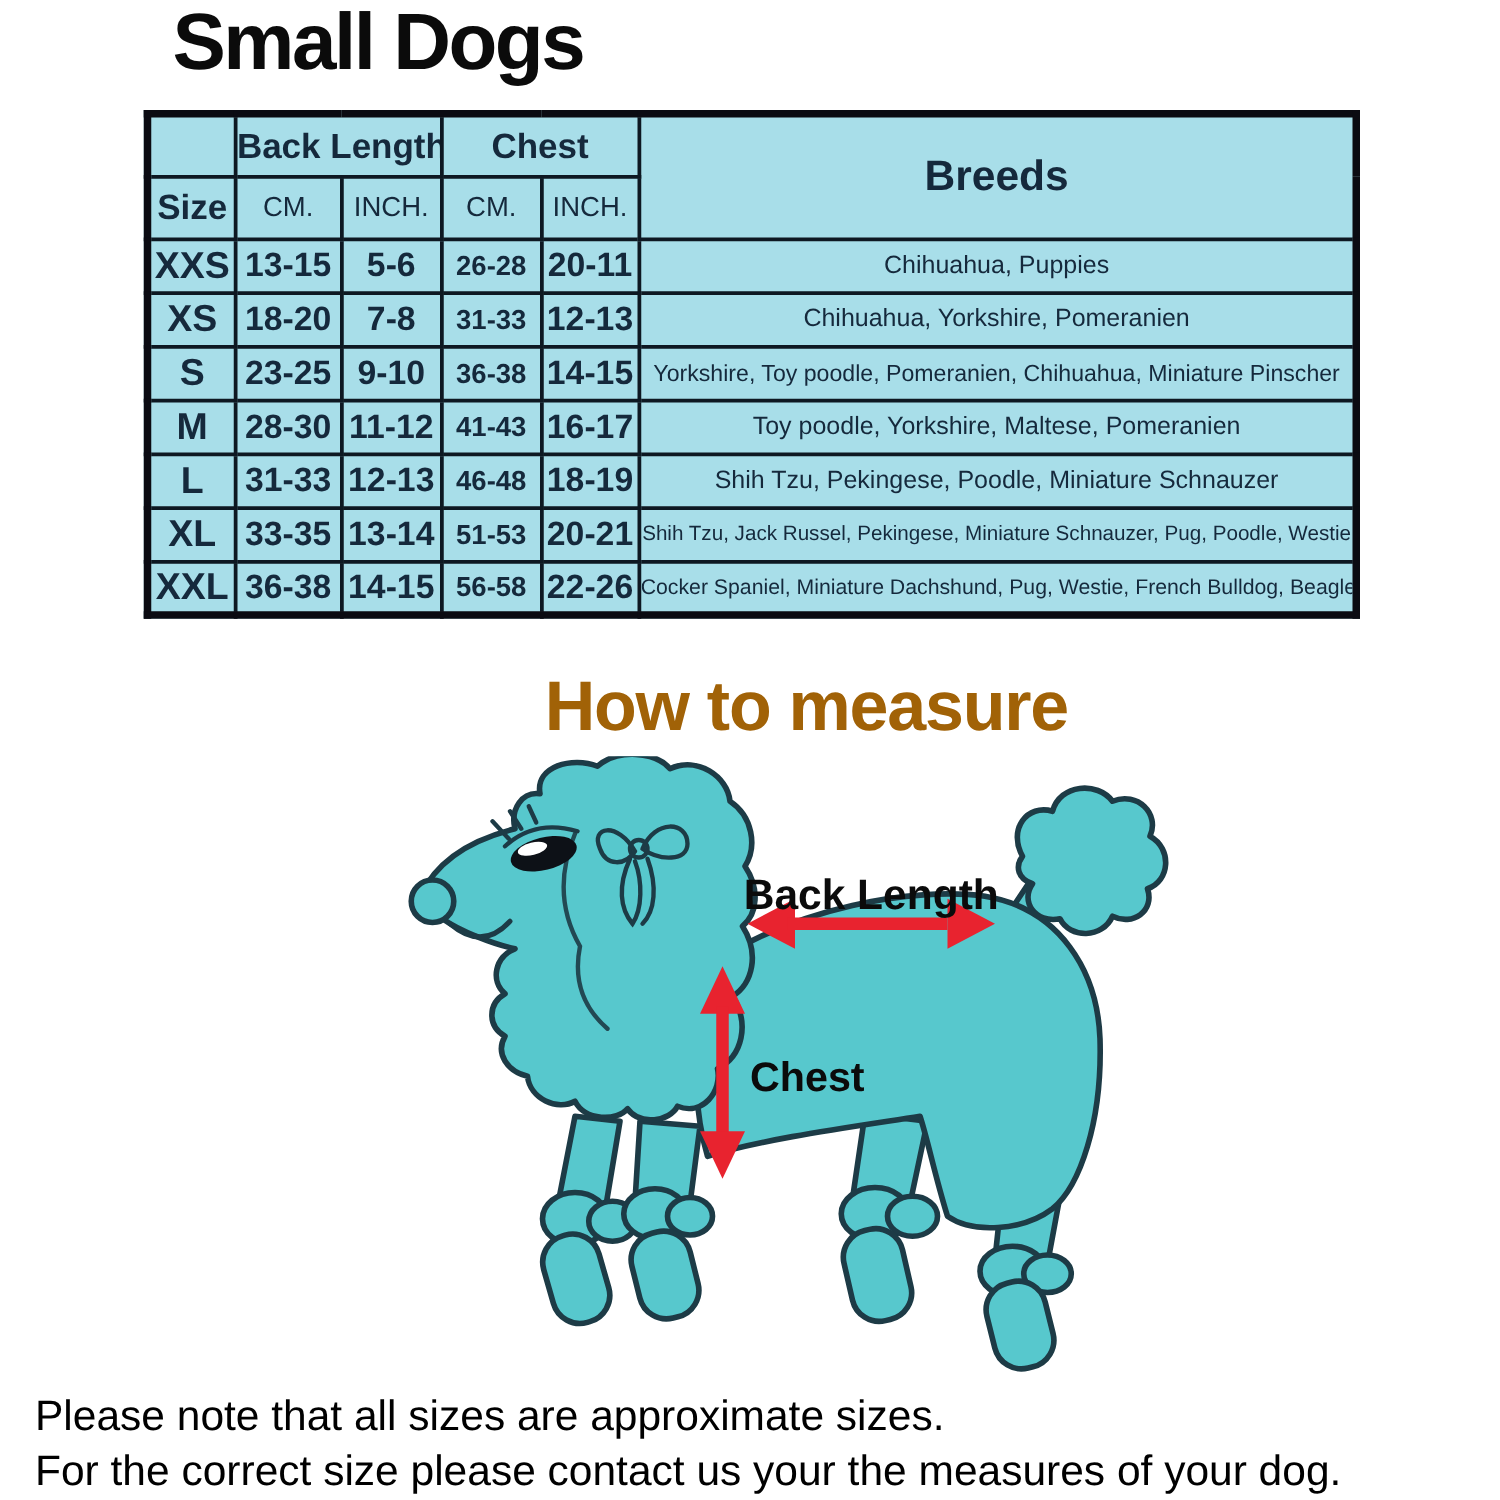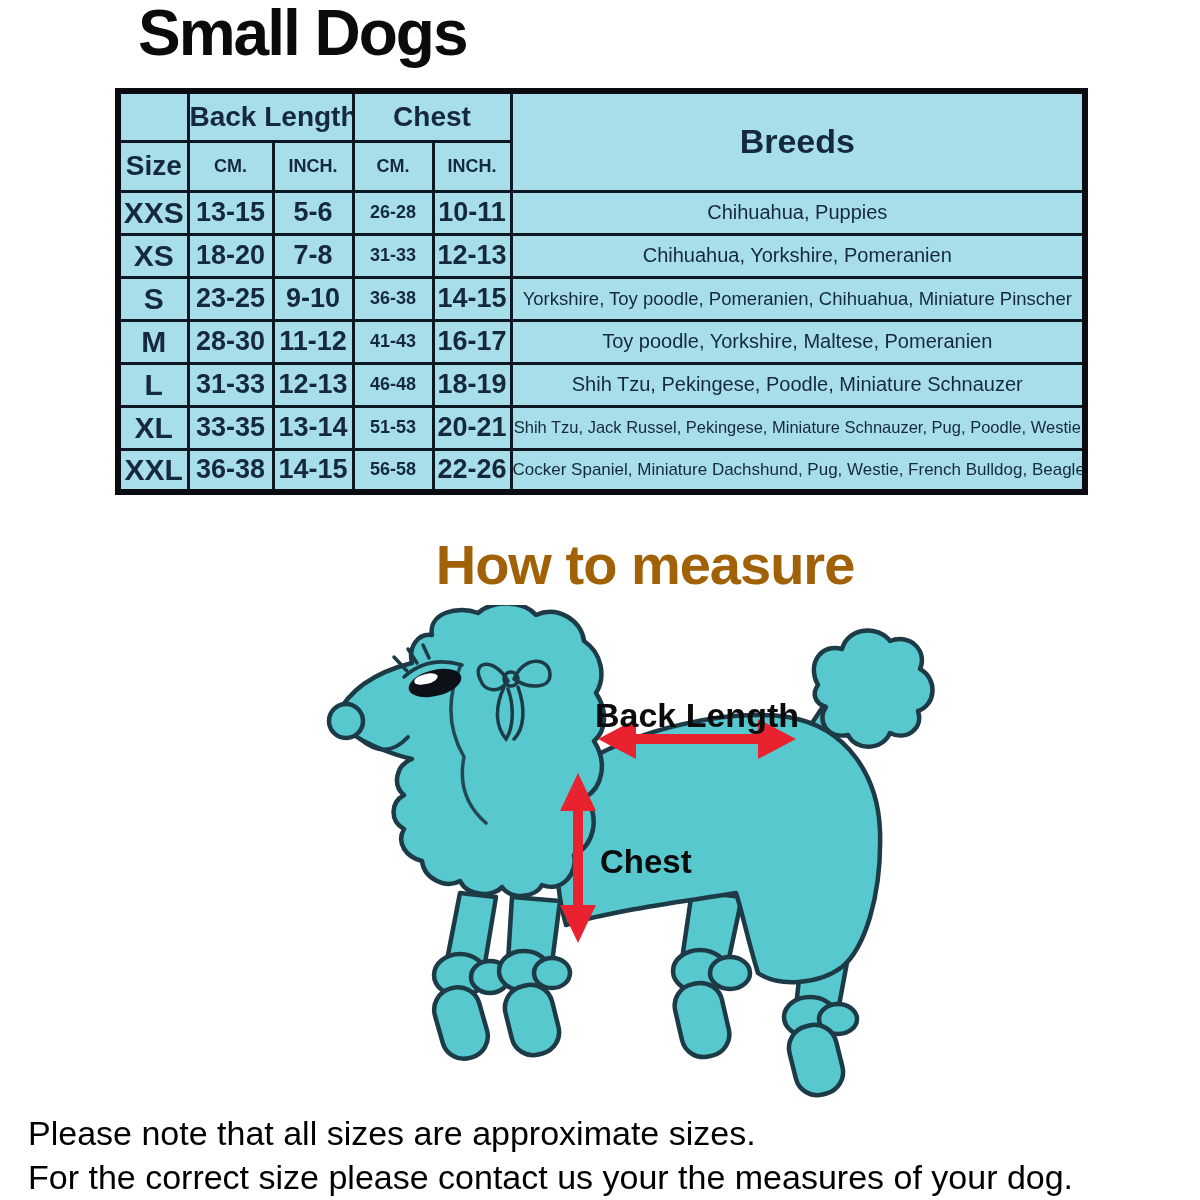--- a/index.html
+++ b/index.html
@@ -18,25 +18,25 @@
   }
   table.size-chart td, table.size-chart th{
     border:3px solid #0e1822;color:#15293c;
     overflow:hidden;white-space:nowrap;padding:0;
     text-align:center;vertical-align:middle;
   }
   thead tr{height:50px;}
   tbody tr{height:43px;}
   th.group{font-size:28px;font-weight:bold;}
   th.breeds-head{font-size:34px;font-weight:bold;}
-  th.sub{font-size:18px;font-weight:bold;color:#e0344a;}
+  th.sub{font-size:22px;font-weight:normal;color:#e0344a;}
   th.sub-size{font-size:28px;font-weight:bold;color:#e0344a;}
   td.size-cell{font-size:30px;font-weight:bold;margin-left:36px;}
   td.num{font-size:27px;font-weight:bold;}
-  td.num-r{font-size:18px;font-weight:bold;text-align:right;padding-right:5px;}
+  td.num-r{font-size:22px;font-weight:bold;text-align:right;padding-right:5px;}
   td.breeds{font-size:20px;font-weight:normal;text-align:left;padding-left:6px;}
   tbody tr:nth-child(3) td.breeds{font-size:18.5px;}
   tbody tr:nth-child(6) td.breeds{font-size:16.5px;}
   tbody tr:nth-child(7) td.breeds{font-size:17px;}
   .measure-title{
     position:absolute;left:90px;top:532px;width:1110px;text-align:center;
     font-size:56px;font-weight:bold;color:#a16207;letter-spacing:-1px;
   }
   .dog-wrap{position:absolute;left:310px;top:605px;width:640px;height:500px;}
   .note{
@@ -74,21 +74,21 @@
       <th class="sub">CM.</th>
       <th class="sub">INCH.</th>
     </tr>
   </thead>
   <tbody>
     <tr>
       <td class="size-cell">XXS</td>
       <td class="num">13-15</td>
       <td class="num">5-6</td>
       <td class="num-r">26-28</td>
-      <td class="num">10-11</td>
+      <td class="num">20-11</td>
       <td class="breeds">Chihuahua, Puppies</td>
     </tr>
     <tr>
       <td class="size-cell">XS</td>
       <td class="num">18-20</td>
       <td class="num">7-8</td>
       <td class="num-r">31-33</td>
       <td class="num">12-13</td>
       <td class="breeds">Chihuahua, Yorkshire, Pomeranien</td>
     </tr>

